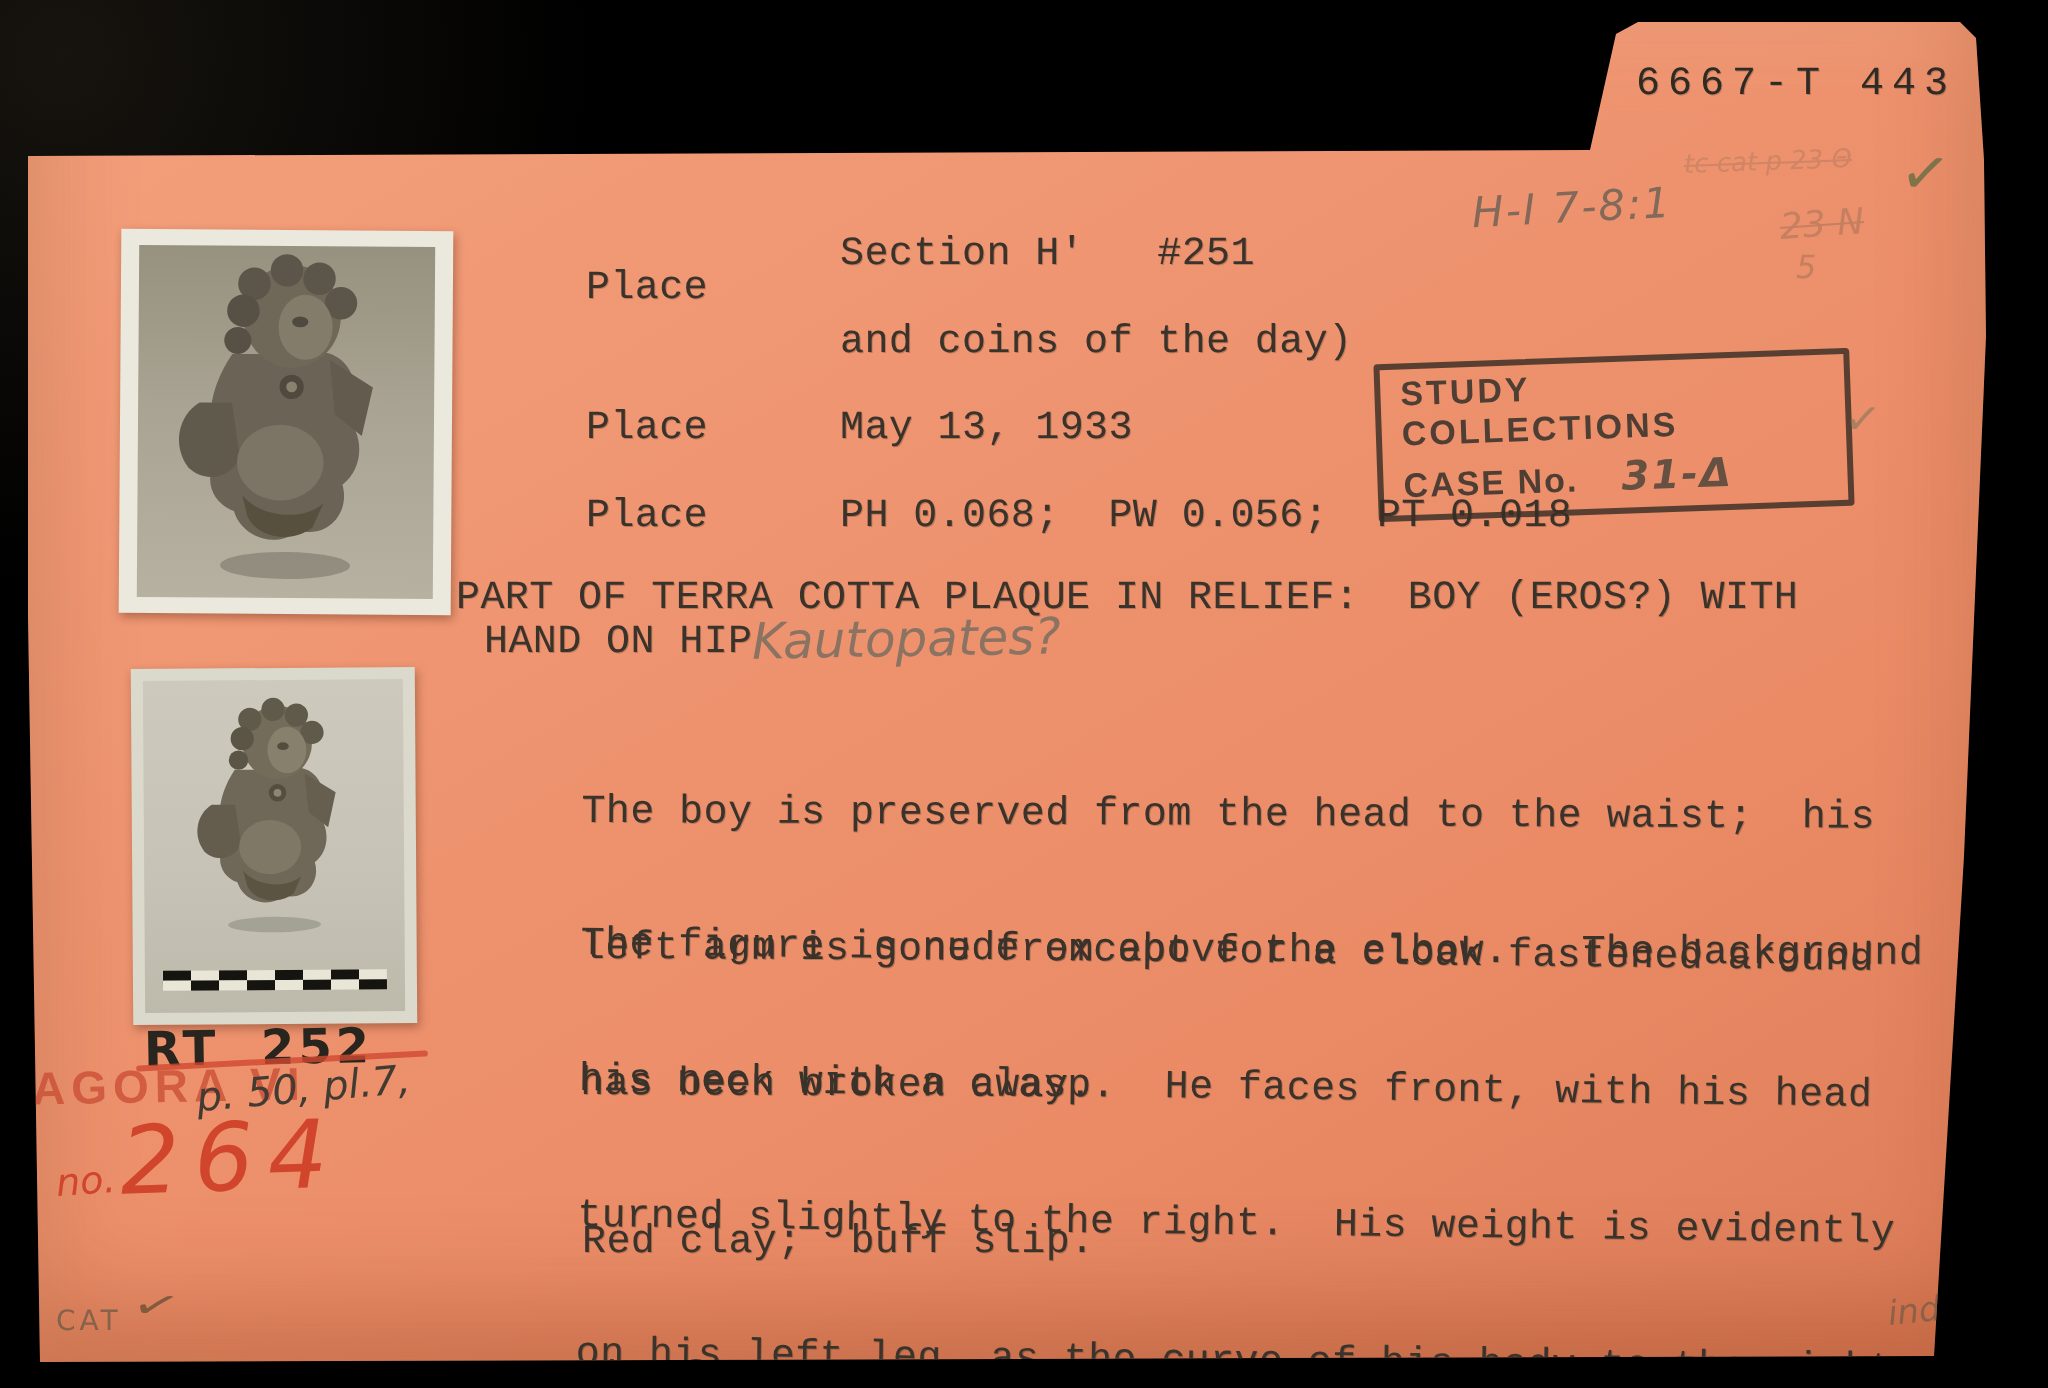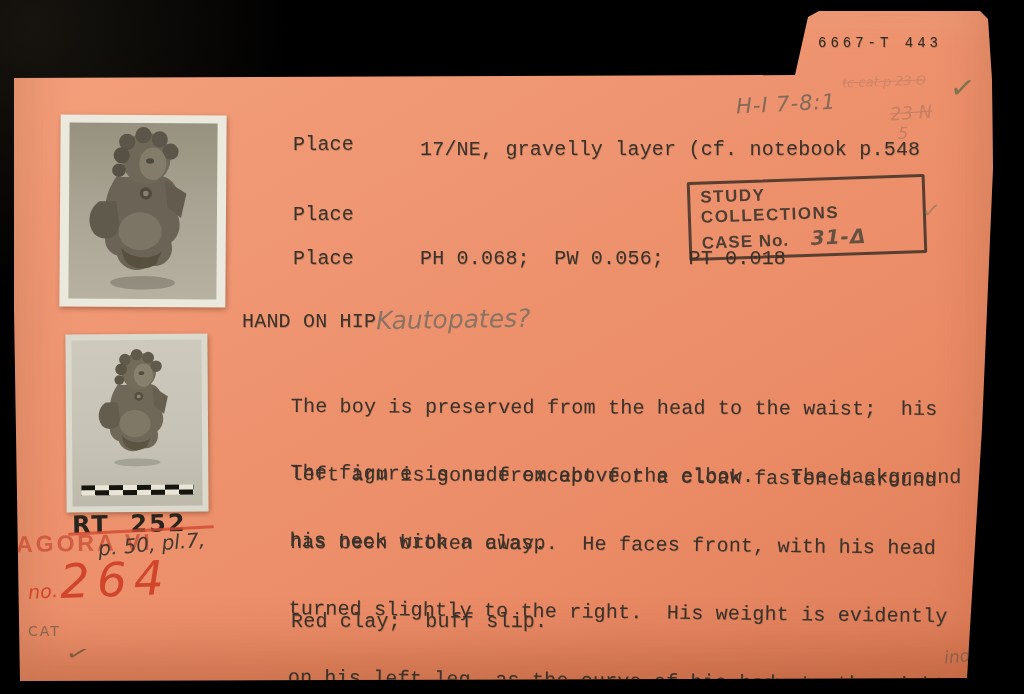--- a/index.html
+++ b/index.html
@@ -28,21 +28,21 @@
   .scalebar .r2{height:5px;background:repeating-linear-gradient(90deg,#e9e6d8 0 14px,#15140f 14px 28px);}
   .checkmark{position:absolute;font-family:"DejaVu Sans",sans-serif;}
   .redline{position:absolute;background:#cf4830;opacity:.8;border-radius:2px;}
 </style>
 </head>
 <body>
 
 <div class="stage">
   <div class="card">
 
-    <div class="typed" style="left:804px;top:24px;font-size:14px;letter-spacing:4px;color:#2e2a24;">6667-T 443</div>
+    <div class="typed" style="left:804px;top:24px;font-size:20px;letter-spacing:4px;color:#2e2a24;">6667-T 443</div>
 
     <div class="pencil-faint" style="left:828px;top:66px;font-size:13px;opacity:.22;text-decoration:line-through;transform:rotate(-2deg);">tc cat p 23 Θ</div>
     <div class="pencil-faint" style="left:876px;top:94px;font-size:18px;opacity:.3;text-decoration:line-through;transform:rotate(-4deg);">23 N</div>
     <div class="pencil-faint" style="left:884px;top:116px;font-size:16px;opacity:.3;">5</div>
     <div class="checkmark" style="left:936px;top:62px;font-size:30px;color:#5c6b3f;opacity:.75;transform:rotate(8deg);">✓</div>
 
     <div class="hand" style="left:722px;top:84px;font-size:21px;letter-spacing:1px;transform:rotate(-3deg);color:#82695a;">H-I 7-8:1</div>
 
     <div class="photo" style="left:46px;top:107px;width:166px;height:192px;transform:rotate(.4deg);">
       <div class="photo-inner" style="left:9px;top:8px;width:148px;height:176px;background:linear-gradient(180deg,#97927f 0%,#a8a392 45%,#b6b1a1 100%);">
@@ -90,36 +90,39 @@
           <path d="M34 92 C40 100 56 102 64 95 L60 104 C52 110 40 108 36 100 Z" fill="#5b5442"></path>
         </svg>
         <div class="scalebar">
           <div class="r1"></div>
             <div class="r2"></div>
         </div>
       </div>
     </div>
 
     <div class="typed" style="left:279px;top:126px;">Place</div>
-    <div class="typed" style="left:406px;top:131px;">17/NE, gravelly layer (cf. notebook p.548</div>
+    <div class="typed" style="left:406px;top:109px;">Section H'   #251</div>
+    <div class="typed" style="left:406px;top:153px;">and coins of the day)</div>
 
     <div class="typed" style="left:279px;top:196px;">Place</div>
+    <div class="typed" style="left:406px;top:196px;">May 13, 1933</div>
 
     <div class="typed" style="left:279px;top:240px;">Place</div>
     <div class="typed" style="left:406px;top:240px;">PH 0.068;  PW 0.056;  PT 0.018</div>
 
     <div class="stampbox" style="left:674px;top:170px;width:212px;">
       <div class="l1">STUDY COLLECTIONS</div>
       <div class="l2">
         <span>CASE No.</span>
         <span class="hand" style="position:static;font-size:20px;color:#584a3e;margin-left:16px;">31-Δ</span>
       </div>
     </div>
     <div class="checkmark" style="left:908px;top:190px;font-size:22px;color:#6e705c;opacity:.5;transform:rotate(6deg);">✓</div>
 
+    <div class="typed" style="left:214px;top:281px;">PART OF TERRA COTTA PLAQUE IN RELIEF:  BOY (EROS?) WITH</div>
     <div class="typed" style="left:228px;top:303px;">HAND ON HIP</div>
     <div class="hand" style="left:362px;top:297px;font-size:25px;color:#8a7362;transform:rotate(-1deg);">Kautopates?</div>
 
     <div class="typed" style="left:277px;top:342px;transform:rotate(.25deg);transform-origin:left top;">
       <div>The boy is preserved from the head to the waist;  his</div>
       <div>left arm is gone from above the elbow.   The background</div>
       <div>has been broken away.</div>
     </div>
     <div class="typed" style="left:277px;top:408px;transform:rotate(.7deg);transform-origin:left top;">
       <div>The figure is nude except for a cloak fastened around</div>
@@ -136,18 +139,18 @@
 
     <div class="hand" style="left:58px;top:502px;font-size:24px;font-weight:bold;font-style:normal;color:#28241e;letter-spacing:2px;transform:rotate(-1deg);">RT  252</div>
     <div class="redline" style="left:54px;top:521px;width:146px;height:3px;transform:rotate(-3deg);"></div>
 
     <div style="position:absolute;left:2px;top:522px;font-family:'Liberation Sans',sans-serif;font-weight:bold;font-size:23px;letter-spacing:3px;color:#c84b33;opacity:.75;transform:rotate(-1deg);">AGORA VI</div>
     <div class="hand" style="left:84px;top:524px;font-size:20px;color:#413b32;transform:rotate(-5deg);">p. 50, pl.7,</div>
 
     <div class="hand red-hand" style="left:14px;top:572px;font-size:19px;transform:rotate(-4deg);">no.</div>
     <div class="hand red-hand" style="left:46px;top:544px;font-size:47px;letter-spacing:7px;transform:rotate(-2deg);">264</div>
 
-    <div class="pencil-faint" style="left:14px;top:615px;font-size:14px;letter-spacing:2px;opacity:.75;font-style:normal;">CAT</div>
+    <div class="pencil-faint" style="left:14px;top:645px;font-size:14px;letter-spacing:2px;opacity:.75;font-style:normal;">CAT</div>
     <div class="checkmark" style="left:56px;top:634px;font-size:19px;color:#53462f;opacity:.65;transform:scaleX(1.5) rotate(12deg);">✓</div>
     <div class="pencil-faint" style="left:930px;top:638px;font-size:17px;opacity:.65;transform:rotate(-6deg);">ind.</div>
 
   </div>
 </div>
 
 </body></html>

